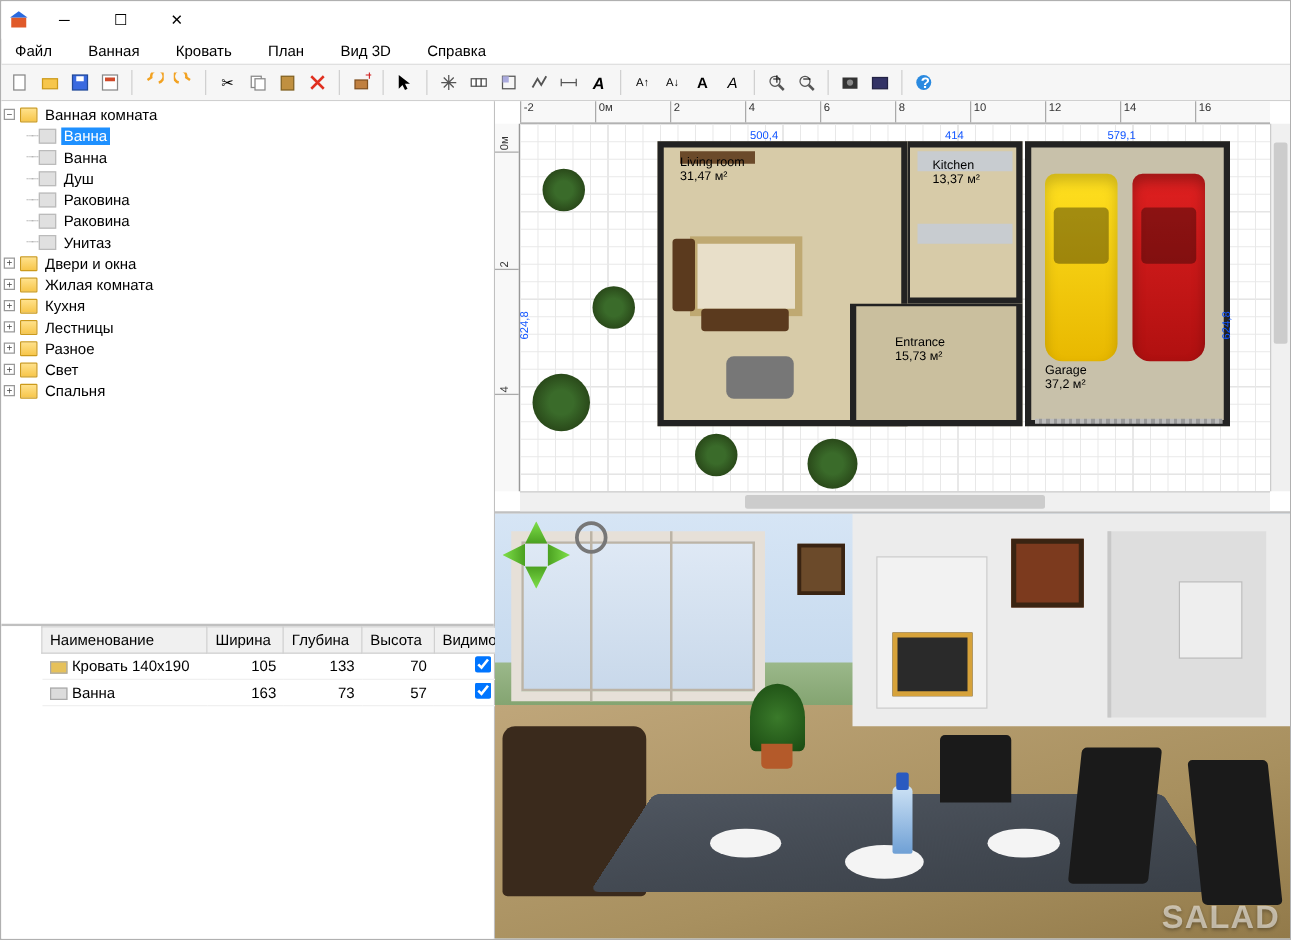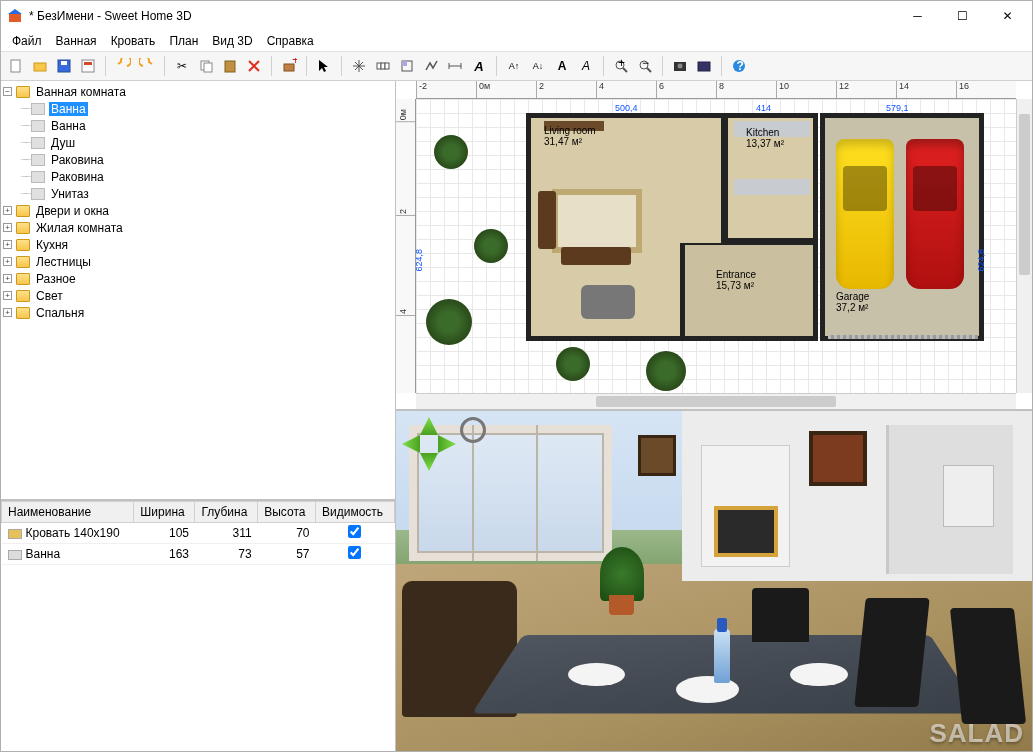--- a/index.html
+++ b/index.html
@@ -6,21 +6,21 @@
 body { background:#fff; width:1033px; height:752px; overflow:hidden; border:1px solid #b0b0b0; }
 
 
 .title-bar { height:30px; background:#fff; display:flex; align-items:center; padding:0 2px 0 6px; }
 .title-bar .app-icon { width:16px; height:16px; margin-right:6px; }
 .title-text { flex:1; color:#000; font-size:12px; }
 .win-btns { display:flex; }
 .win-btn { width:45px; height:28px; display:flex; align-items:center; justify-content:center; color:#000; }
 
 
-.menu-bar { height:20px; display:flex; align-items:center; padding:0 4px; gap:0; }
+.menu-bar { height:20px; display:flex; align-items:center; padding:0 4px; gap:15px; }
 .menu-item { padding:2px 7px; cursor:default; }
 
 
 .toolbar { height:30px; border-top:1px solid #e0e0e0; border-bottom:1px solid #d0d0d0; background:#f6f6f6; display:flex; align-items:center; padding:0 4px; gap:2px; }
 .tool-btn { width:22px; height:22px; display:flex; align-items:center; justify-content:center; border:1px solid transparent; border-radius:2px; }
 .tool-sep { width:1px; height:20px; background:#d0d0d0; margin:0 4px; }
 
 
 .main { display:flex; height:calc(752px - 30px - 20px - 30px - 2px); }
 .left-col { width:395px; display:flex; flex-direction:column; border-right:1px solid #c0c0c0; }
@@ -31,21 +31,21 @@
 .tree-node { display:flex; align-items:center; height:17px; white-space:nowrap; }
 .exp-box { width:9px; height:9px; border:1px solid #999; margin-right:4px; display:flex; align-items:center; justify-content:center; font-size:8px; line-height:1; color:#444; }
 .dotline { color:#aaa; font-size:10px; letter-spacing:-2px; margin-right:2px; }
 .folder-icon { width:14px; height:12px; background:linear-gradient(#ffe18a,#f7c64b); border:1px solid #cc9a1b; border-radius:1px; margin-right:4px; }
 .obj-icon { width:14px; height:12px; background:#e0e0e0; border:1px solid #bbb; margin-right:4px; }
 .tree-label { padding:0 2px; }
 .tree-label.sel { background:#1e90ff; color:#fff; }
 
 
 .table-panel { height:250px; background:#fff; }
-.ftable { width:100%; border-collapse:collapse; }
+.ftable { width:100%; border-collapse:collapse;margin-left:32px; }
 .ftable th { background:#f0f0f0; border:1px solid #d0d0d0; padding:3px 6px; font-weight:400; text-align:left; height:20px; }
 .ftable td { border-bottom:1px solid #f0f0f0; padding:2px 6px; height:18px; }
 .ftable td.num { text-align:right; }
 .ftable td.chk { text-align:center; }
 .row-icon { width:14px; height:10px; display:inline-block; vertical-align:middle; margin-right:4px; }
 
 
 .plan-panel { height:330px; position:relative; background:#fff; border-bottom:2px solid #c0c0c0; }
 .ruler-h { position:absolute; top:0; left:20px; right:16px; height:18px; background:#f8f8f8; border-bottom:1px solid #999; display:flex; }
 .ruler-v { position:absolute; top:18px; left:0; bottom:16px; width:20px; background:#f8f8f8; border-right:1px solid #999; }
@@ -87,21 +87,20 @@
 .watermark { position:absolute; right:8px; bottom:6px; color:rgba(255,255,255,.55); font-size:26px; font-weight:700; letter-spacing:1px; text-shadow:0 2px 3px rgba(0,0,0,.3); line-height:.9; }
 </style>
 </head>
 <body>
 
 <div class="title-bar">
   <svg class="app-icon" viewBox="0 0 16 16">
       <rect x="2" y="6" width="12" height="8" fill="#e05a2a"></rect>
       <polygon points="1,6 8,1 15,6" fill="#2a6ae0"></polygon>
     </svg>
-  <span class="title-text">* БезИмени - Sweet Home 3D</span>
   <div class="win-btns">
     <div class="win-btn">─</div>
     <div class="win-btn">☐</div>
     <div class="win-btn">✕</div>
   </div>
 </div>
 
 <div class="menu-bar">
   <span class="menu-item">Файл</span>
   <span class="menu-item">Ванная</span>
@@ -345,21 +344,21 @@
               <th>Ширина</th>
               <th>Глубина</th>
               <th>Высота</th>
               <th>Видимость</th>
             </tr>
           </thead>
         <tbody id="tbody">
             <tr>
               <td><span class="row-icon" style="background:#e6c15a;border:1px solid #aaa"></span>Кровать 140x190</td>
               <td class="num">105</td>
-              <td class="num">311</td>
+              <td class="num">133</td>
               <td class="num">70</td>
               <td class="chk"><input type="checkbox" checked="" style=""></td>
             </tr>
             <tr>
               <td><span class="row-icon" style="background:#dcdcdc;border:1px solid #aaa"></span>Ванна</td>
               <td class="num">163</td>
               <td class="num">73</td>
               <td class="num">57</td>
               <td class="chk"><input type="checkbox" checked="" style=""></td>
             </tr>
@@ -416,21 +415,21 @@
         <div class="plant" style="left:230px;top:252px;width:40px;height:40px"></div>
 
         <div id="room-labels">
             <div class="room-lbl" style="left: 128px; top: 26px;">Living room<br>31,47 м²</div>
             <div class="room-lbl" style="left: 330px; top: 28px;">Kitchen<br>13,37 м²</div>
             <div class="room-lbl" style="left: 300px; top: 170px;">Entrance<br>15,73 м²</div>
             <div class="room-lbl" style="left: 420px; top: 192px;">Garage<br>37,2 м²</div>
           </div>
 
         <div id="dim-labels">
-            <div class="dim-lbl" style="left: 187px; top: 4px; padding-left: 12px;">500,4</div>
+            <div class="dim-lbl" style="left: 172px; top: 4px; padding-left: 12px;">500,4</div>
             <div class="dim-lbl" style="left: 340px; top: 4px;">414</div>
             <div class="dim-lbl" style="left: 470px; top: 4px;">579,1</div>
             <div class="dim-lbl" style="left: -2px; top: 150px; writing-mode: vertical-rl; transform: rotate(180deg);">624,8</div>
             <div class="dim-lbl" style="left: 560px; top: 150px; writing-mode: vertical-rl; transform: rotate(180deg);">624,8</div>
           </div>
       </div>
       <div class="scroll-h">
           <div class="scroll-thumb-h"></div>
         </div>
       <div class="scroll-v">

